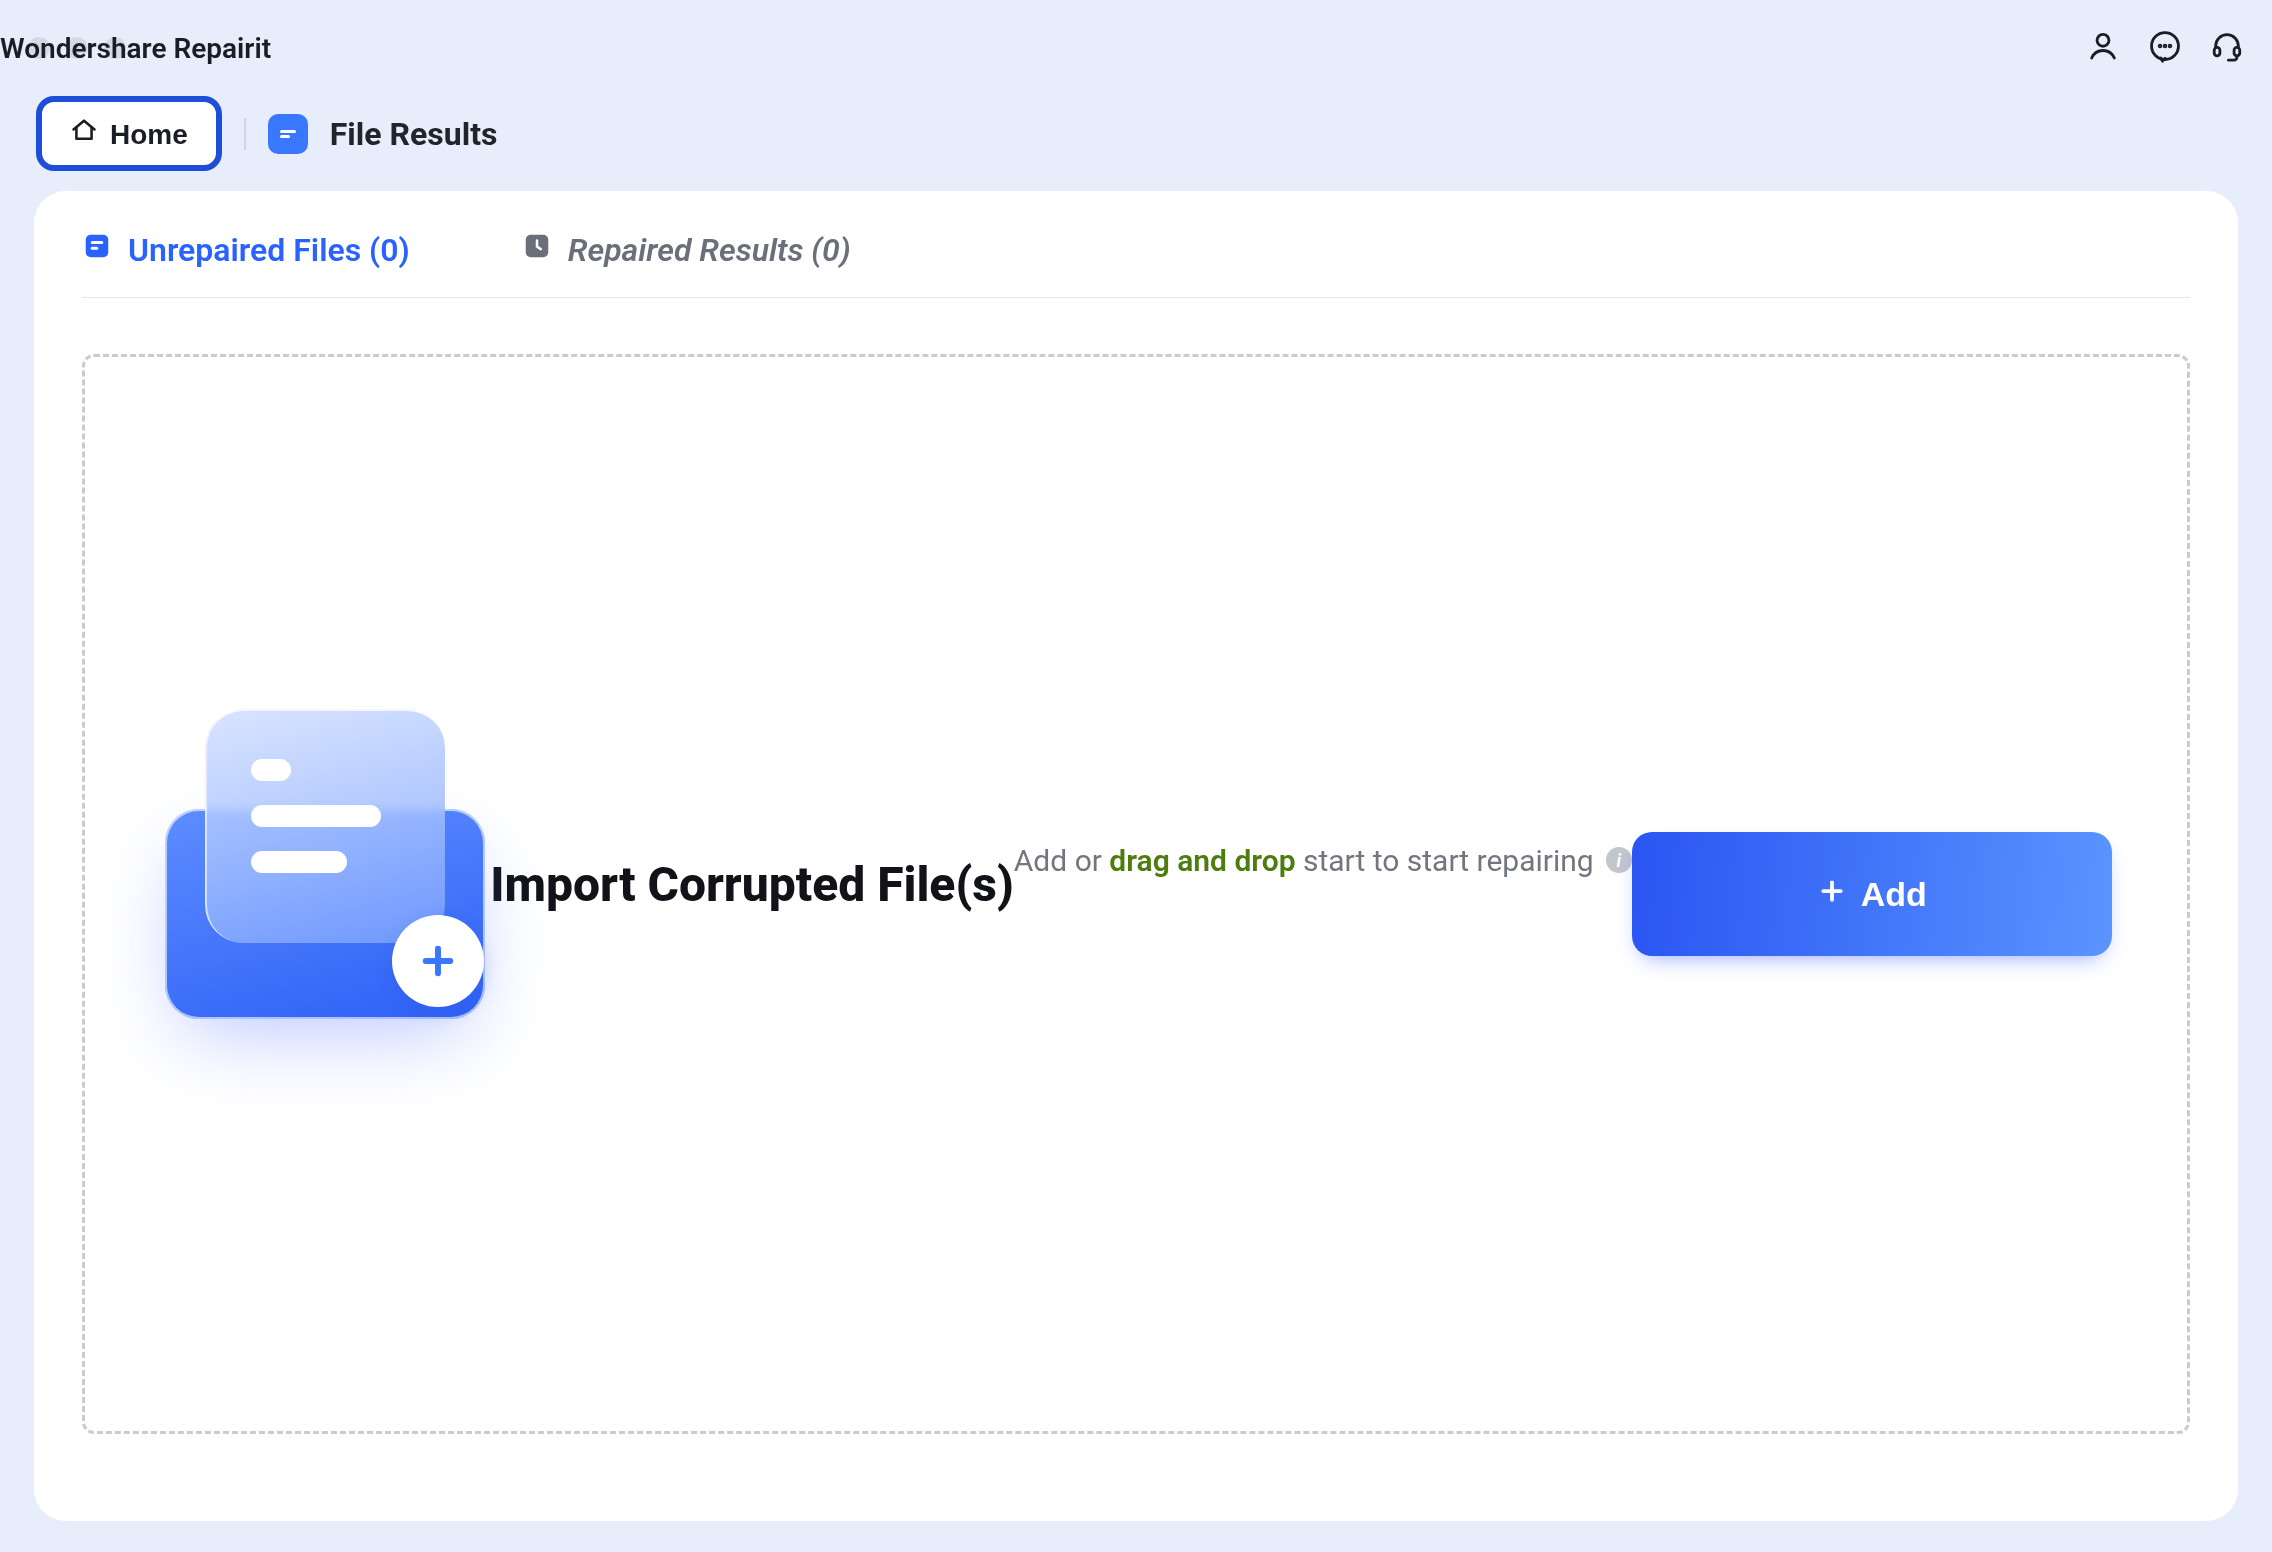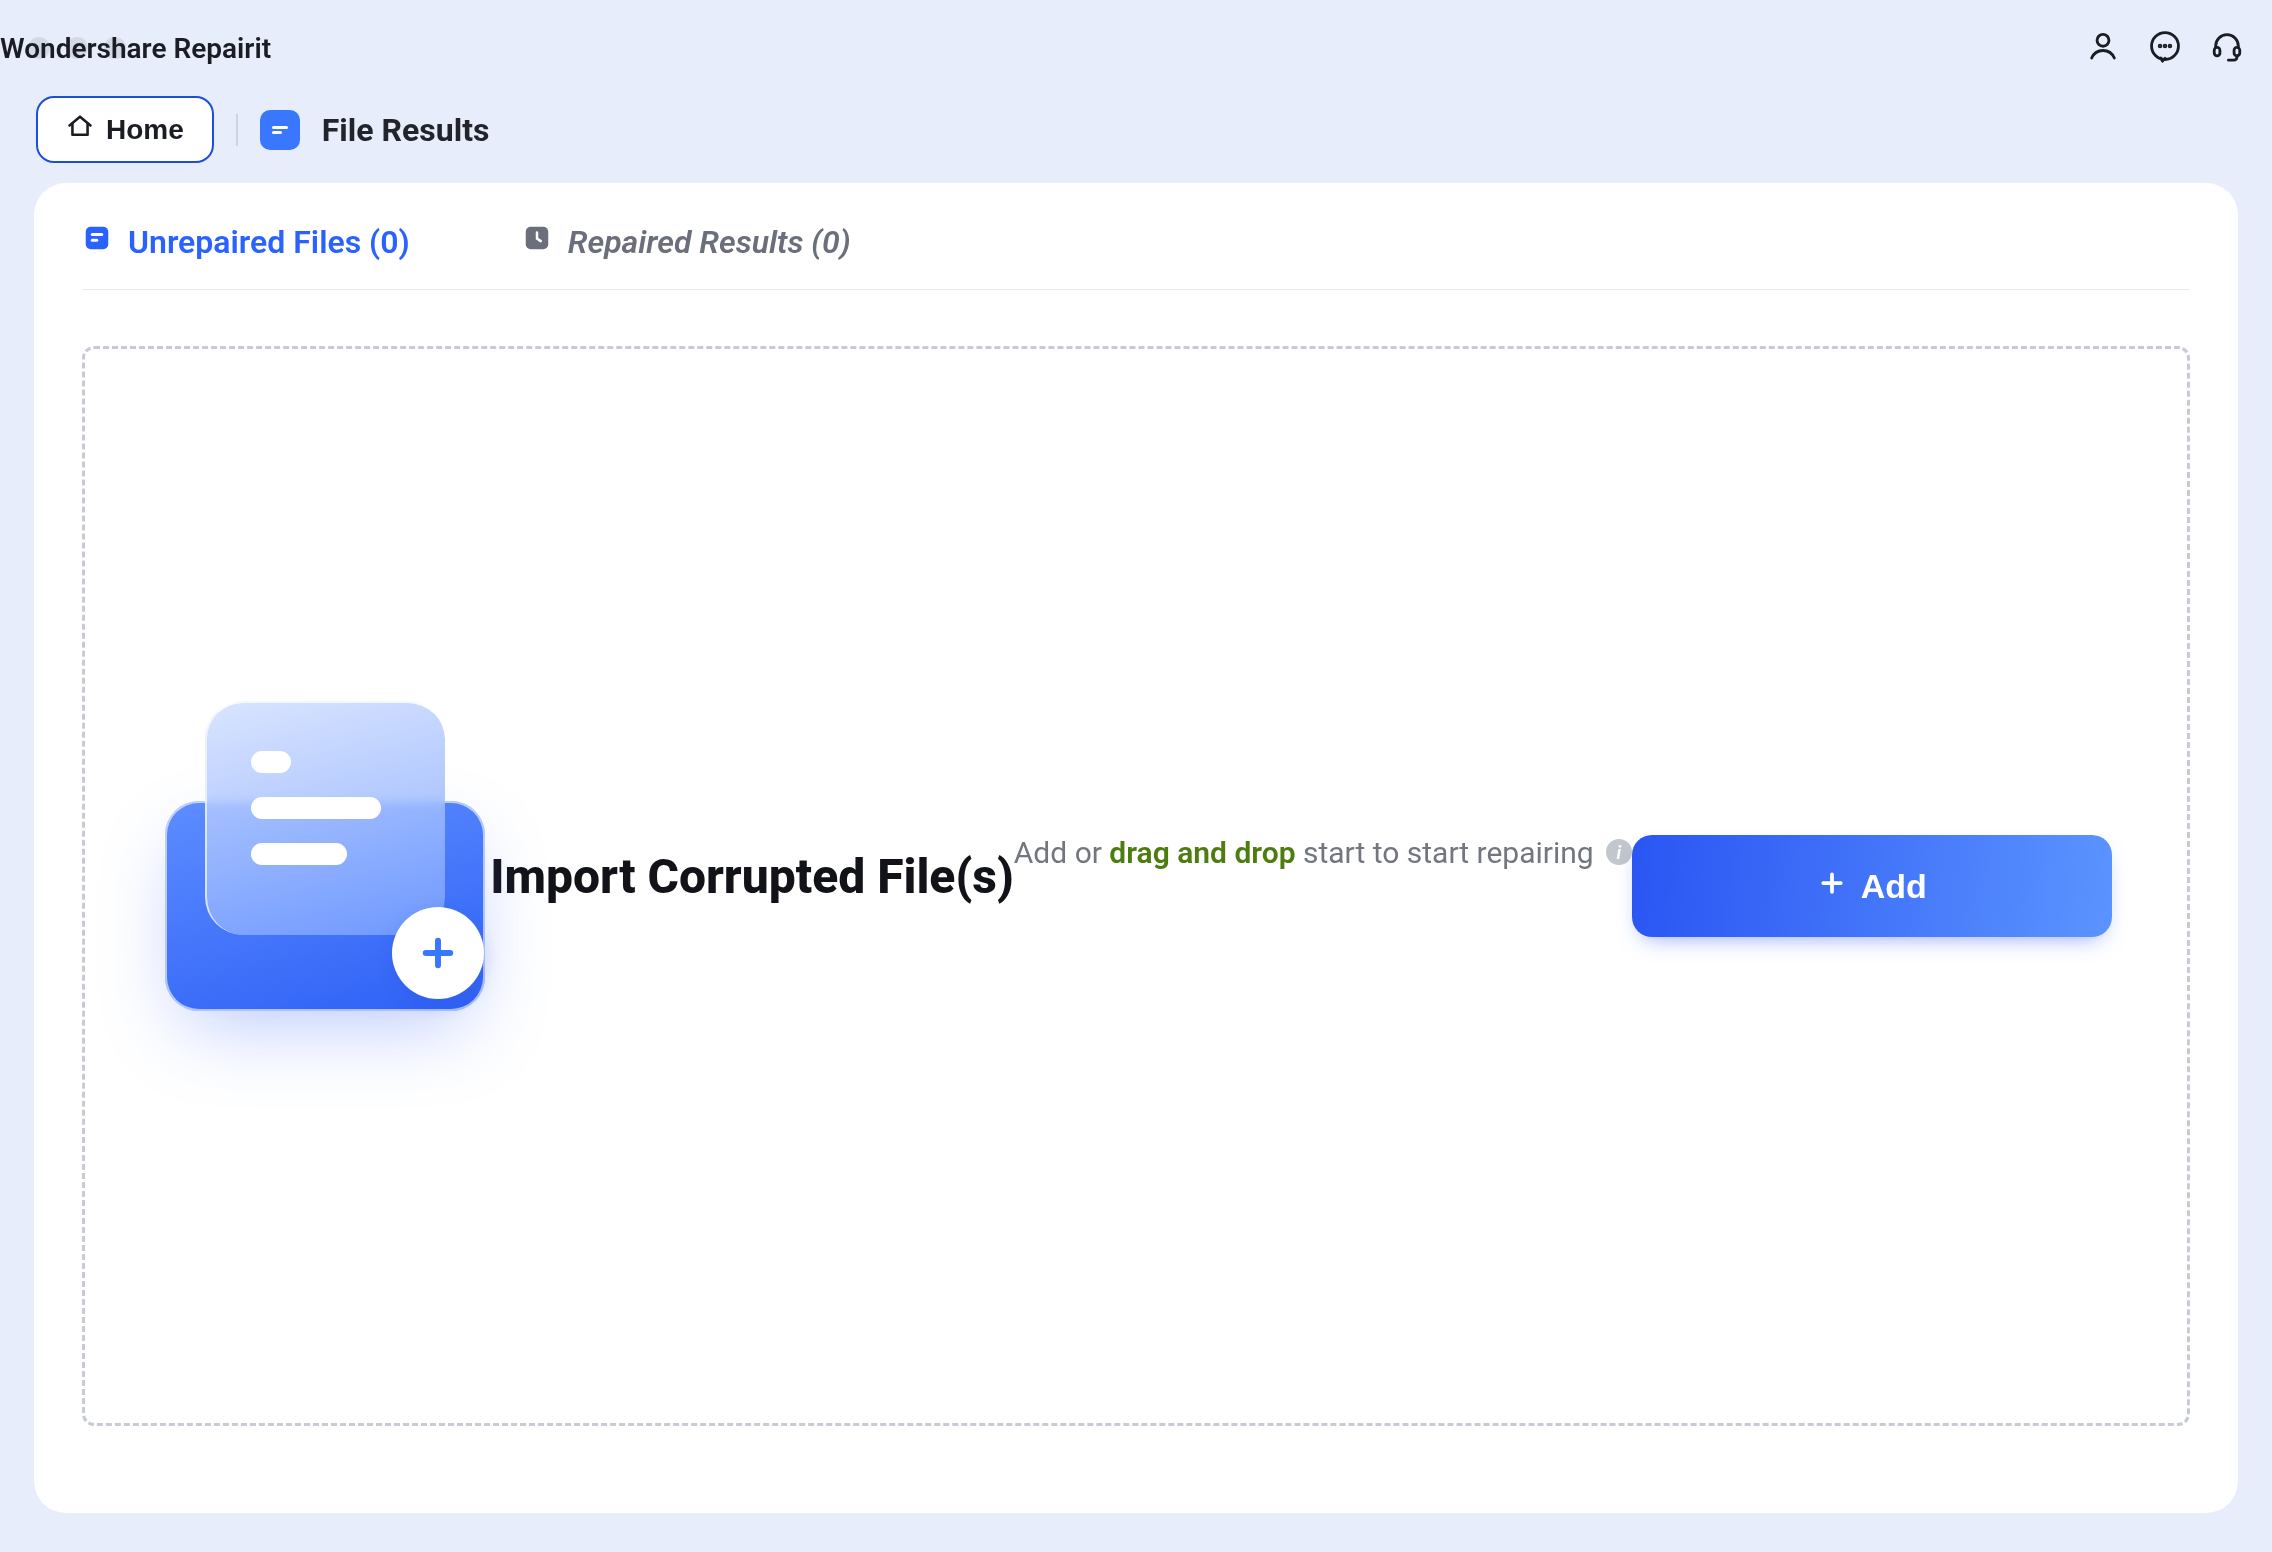--- a/index.html
+++ b/index.html
@@ -41,23 +41,23 @@
   }
   .titlebar-right .ico { color: #1b1d24; }
 
   
   .navrow {
     display: flex; align-items: center;
     gap: 22px;
     padding: 0 36px 20px 36px;
   }
   .home-btn {
-    display: flex; align-items: center; gap: 12px;
+    display: flex; align-items: flex-end; gap: 12px;
     background: #ffffff;
-    border: 2px solid #1d4ed8;
+    border: 6px solid #1d4ed8;
     border-radius: 18px;
     padding: 14px 28px;
     font-size: 28px;
     font-weight: 600;
     color: #1b1d24;
     cursor: pointer;
   }
   .divider-v {
     width: 2px; height: 32px; background: #cdd4e7;
   }
@@ -165,21 +165,21 @@
   .import-sub .accent { color:#4d7c0f; font-weight: 600; }
   .info-dot {
     width: 26px; height: 26px; border-radius: 50%;
     background: #c2c6cd;
     display: inline-flex; align-items: center; justify-content: center;
     color:#ffffff; font-size: 18px; font-weight: 700; font-style: italic;
   }
 
   .add-btn {
     display: flex; align-items: center; justify-content: center; gap: 14px;
-    width: 480px; height: 102px;
+    width: 480px; height: 124px;
     border: none;
     border-radius: 20px;
     background: linear-gradient(95deg,#2a55f3 0%, #5b94ff 100%);
     color:#ffffff;
     font-size: 34px; font-weight: 700;
     cursor: pointer;
     box-shadow: 0 10px 22px -10px rgba(60,100,255,.6);
   }
 </style>
 </head>

